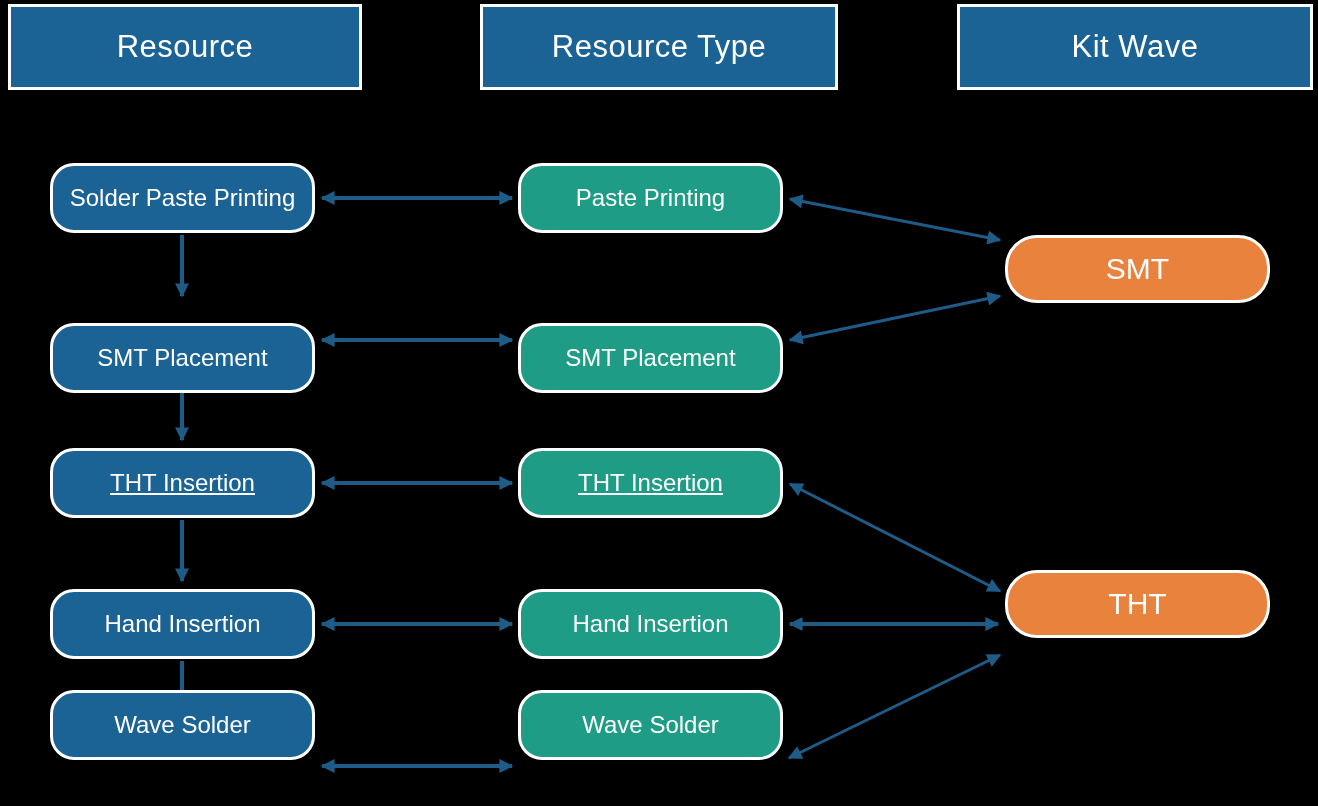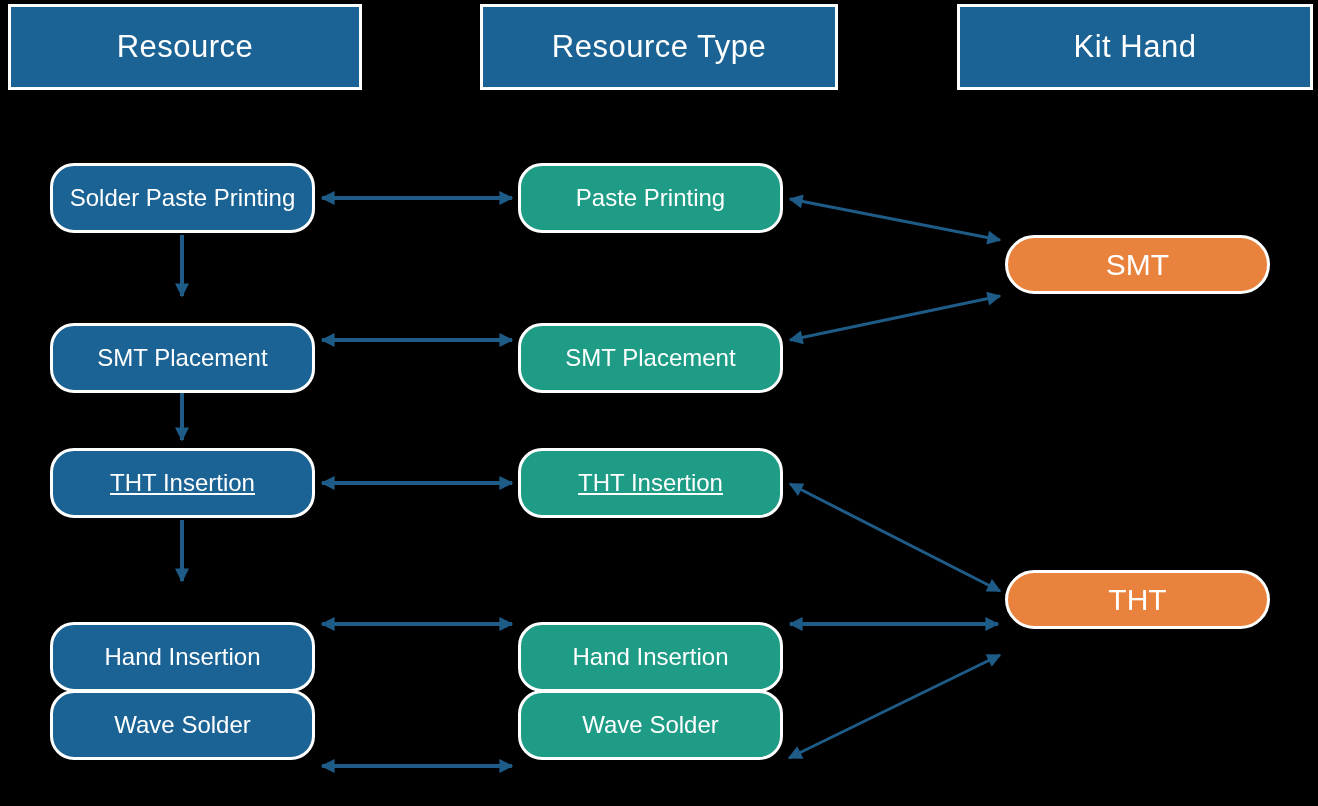--- a/index.html
+++ b/index.html
@@ -47,29 +47,29 @@
     font-size: 24px;
     display: flex;
     align-items: center;
     justify-content: center;
     white-space: nowrap;
   }
   .node.op  { left: 50px;  background: var(--op-fill); }
   .node.res { left: 518px; background: var(--res-fill); }
   .node.kit {
     left: 1005px;
-    height: 59px;
+    height: 68px;
     background: var(--kit-fill);
     border-radius: 32px;
     font-size: 30px;
   }
   .row1 { top: 163px; }
   .row2 { top: 323px; }
   .row3 { top: 448px; text-decoration: underline; }
-  .row4 { top: 622px; }
+  .row4 { top: 589px; }
   .row5 { top: 690px; }
   svg.edges {
     position: absolute;
     left: 0; top: 0;
     width: 1318px;
     height: 806px;
     pointer-events: none;
   }
   svg.edges line { stroke: var(--arrow-color); }
   svg.edges .flow { stroke-width: 4; }
@@ -77,21 +77,21 @@
   svg.edges .diag { stroke-width: 3; }
   marker#ah path { fill: var(--arrow-color); }
 </style>
 </head>
 <body>
 
 <div class="canvas">
 
   <div class="col-header" style="left:8px; width:354px;">Resource</div>
   <div class="col-header" style="left:480px; width:358px;">Resource Type</div>
-  <div class="col-header" style="left:957px; width:356px;">Kit Hand</div>
+  <div class="col-header" style="left:957px; width:356px;">Kit Wave</div>
 
   <svg class="edges" viewBox="0 0 1318 806" xmlns="http://www.w3.org/2000/svg">
     <defs>
       <marker id="ah" viewBox="0 0 10 10" refX="9" refY="5" markerWidth="17" markerHeight="14" markerUnits="userSpaceOnUse" orient="auto-start-reverse">
         <path d="M 0 0 L 10 5 L 0 10 z"></path>
       </marker>
     </defs>
 
     <line class="flow" x1="182" y1="235" x2="182" y2="296" marker-end="url(#ah)"></line>
     <line class="flow" x1="182" y1="377" x2="182" y2="440" marker-end="url(#ah)"></line>

